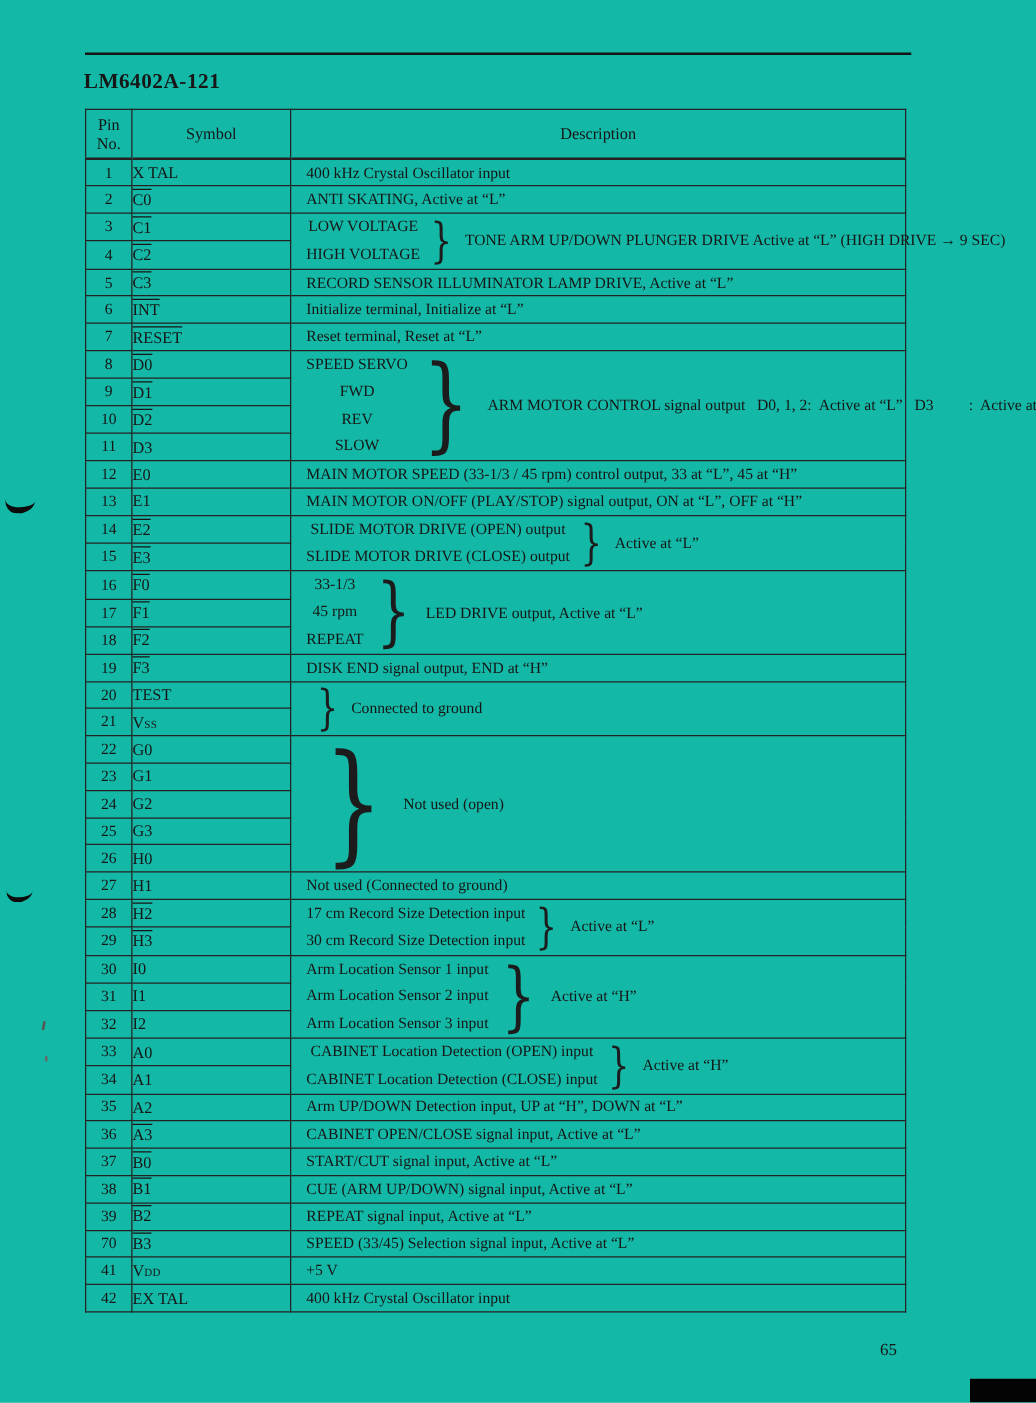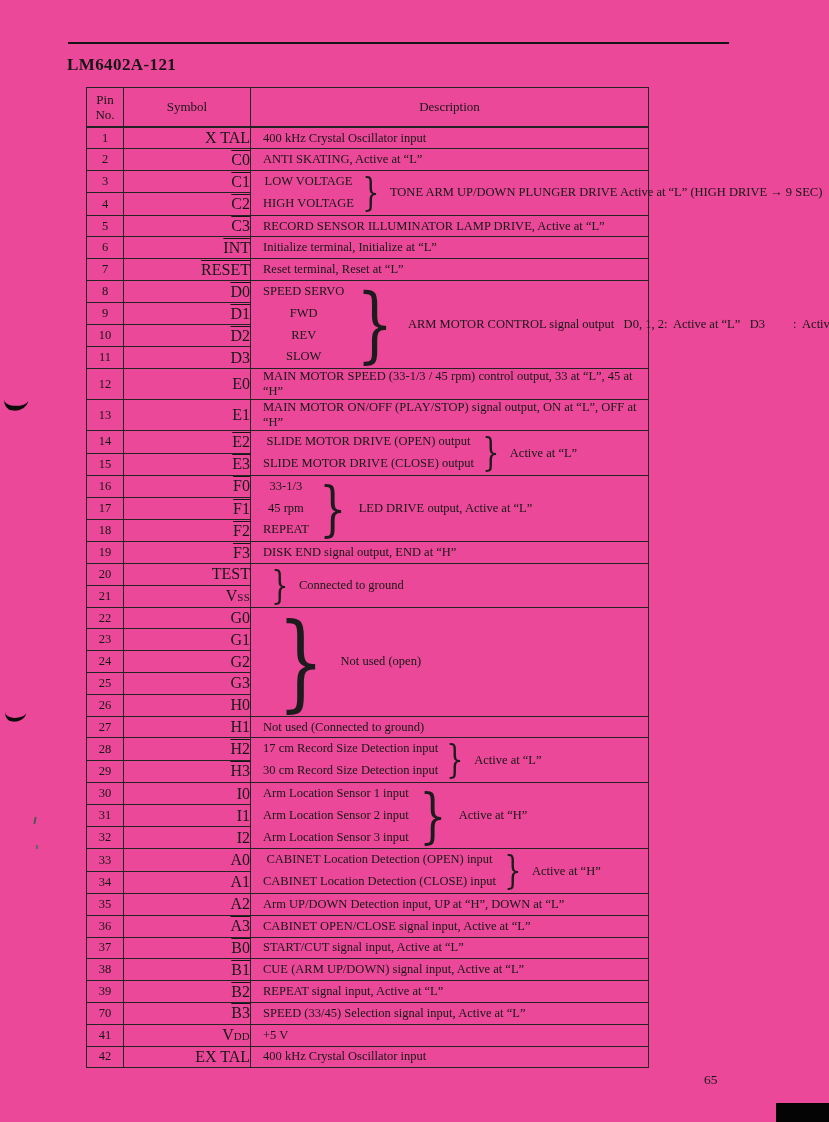--- a/index.html
+++ b/index.html
@@ -3,43 +3,43 @@
 <meta charset="utf-8">
 <style>
   html,body { margin:0; padding:0; }
   body {
     width:829px; height:1122px;
     background:#e9e9e7;
     font-family:"Liberation Serif","DejaVu Serif",serif;
   }
   .page {
     position:relative; width:829px; height:1122px;
-    background:#ec4899; color:#161616; overflow:hidden;
+    background:#14b8a6; color:#161616; overflow:hidden;
   }
 
   
   .top-rule { position:absolute; left:68px; top:42px; width:661px; height:2px; background:#141414; }
   .title { position:absolute; left:67px; top:55px; font-size:17px; font-weight:bold; letter-spacing:.4px; }
 
   
   table.pin-table {
-    position:absolute; left:68px; top:87px; width:563px;
-    border-collapse:collapse; table-layout:fixed;margin-left:18px;
+    position:absolute; left:68px; top:87px; width:657px;
+    border-collapse:collapse; table-layout:fixed;
   }
   .pin-table th, .pin-table td { border:1px solid #232323; }
   .pin-table { border:1.5px solid #232323; }
   .pin-table thead th {
     height:36px; font-weight:normal; font-size:13px;
     border-bottom:2.5px solid #232323; text-align:center; vertical-align:middle;
   }
   th.h-pin { width:34px; white-space:pre-line; line-height:15px; }
   th.h-sym { width:124px; }
   .pin-table tbody tr { height:21.8px; }
   td.pin { text-align:center; font-size:12.5px; padding:0; }
-  td.sym { text-align:right; font-size:16px; padding:0; }
+  td.sym { text-align:left; font-size:13px; padding:0; }
   td.sym .ov { text-decoration:overline; }
   td.sym .suf { font-size:68%; letter-spacing:.3px; }
   td.desc {
     font-size:12.5px; padding:0 4px 0 12px; vertical-align:middle;
     line-height:15px;
   }
   .grp { display:flex; align-items:center; }
   .gl { display:flex; flex-direction:column;align-items:center; }
   .gl div { height:21.8px; line-height:21.8px; white-space:pre; }
   .brace {

